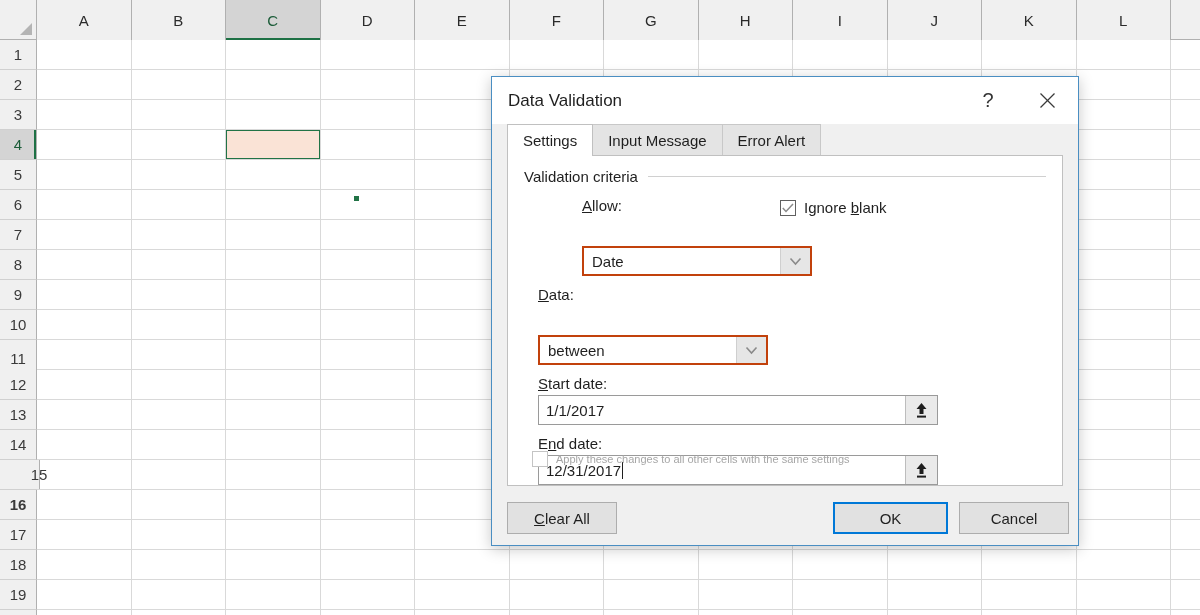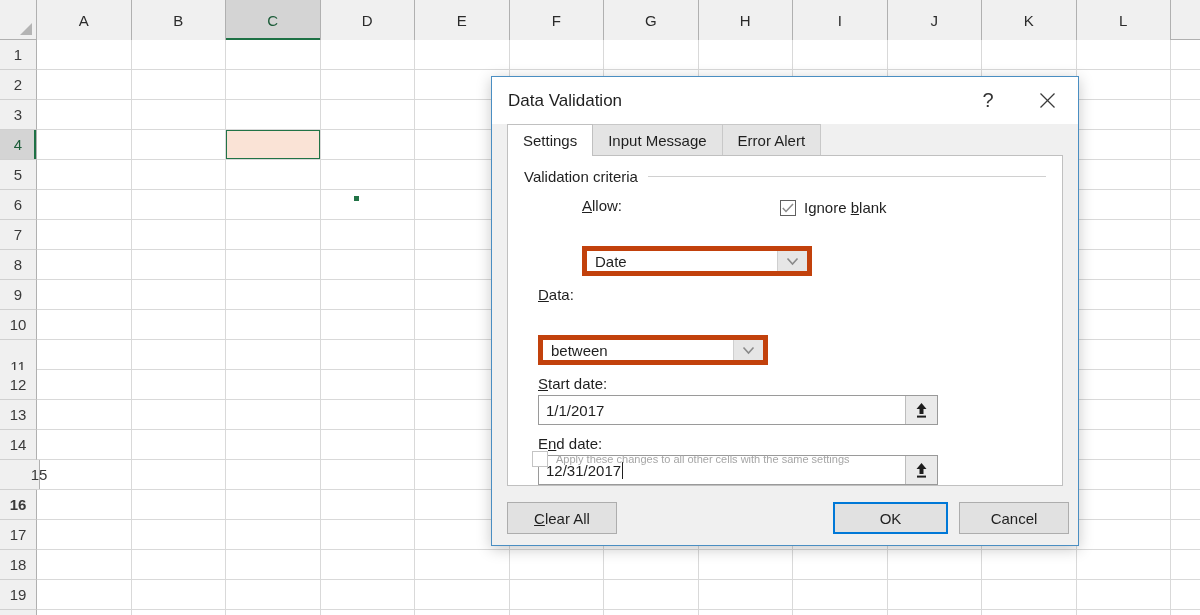--- a/index.html
+++ b/index.html
@@ -173,21 +173,21 @@
   }
   .field-label u { text-decoration: underline; }
 
   .row-allow { margin: 12px 0 0 30px; padding-left: 44px; }
   .row-data  { margin: 10px 0 0 30px; }
   .row-start { margin: 10px 0 0 30px; }
   .row-end   { margin: 10px 0 0 30px; }
 
   .combo {
     width: 230px; height: 30px;
-    border: 5px solid #c2410c;
+    border: 2px solid #c2410c;
     background: #ffffff;
     display: flex; align-items: stretch;
     position: relative;
     margin-top: 32px;
   }
   .combo .val {
     flex: 1 1 auto;
     display: flex; align-items: center;
     padding-left: 8px;
     font-size: 15px; color: #1f1f1f;
@@ -340,21 +340,21 @@
       </div>
       <div class="row-head" style="top: 210px;">
         <span>8</span>
       </div>
       <div class="row-head" style="top: 240px;">
         <span>9</span>
       </div>
       <div class="row-head" style="top: 270px;">
         <span>10</span>
       </div>
-      <div class="row-head" style="top: 312px;">
+      <div class="row-head" style="top: 304px;">
         <span>11</span>
       </div>
       <div class="row-head" style="top: 330px;">
         <span>12</span>
       </div>
       <div class="row-head" style="top: 360px;">
         <span>13</span>
       </div>
       <div class="row-head" style="top: 390px;">
         <span>14</span>

